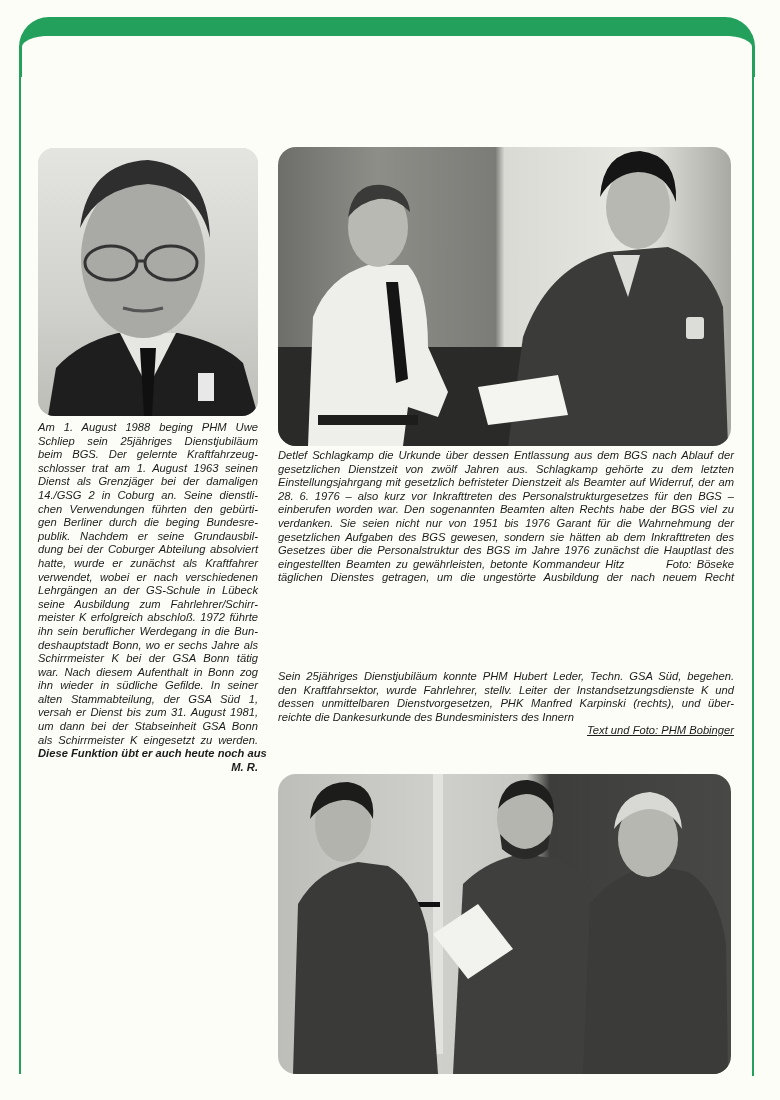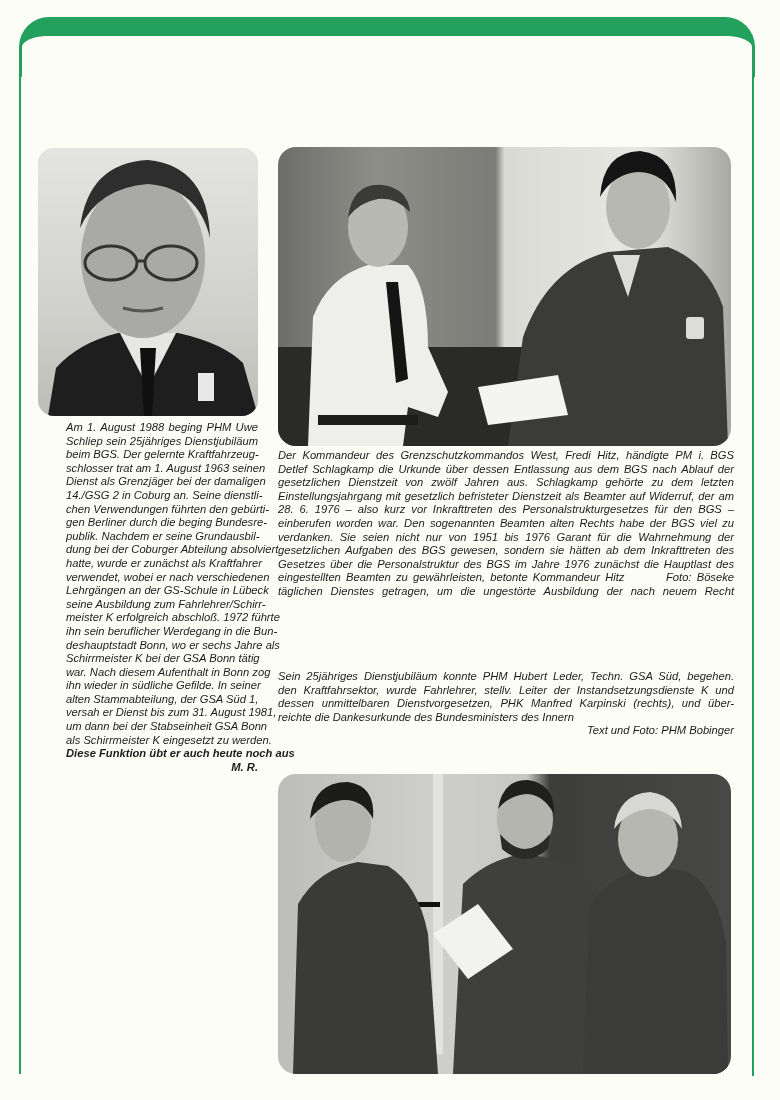--- a/index.html
+++ b/index.html
@@ -34,31 +34,31 @@
   #photo-handover .bg { background:linear-gradient(90deg,#6d6d6a 0%,#8e8e89 22%,#7b7b77 48%,#dadad5 50%,#e8e8e3 80%,#a9a9a4 100%); }
 
   
   #photo-jubilee { left:278px; top:774px; width:453px; height:300px; border-radius:18px; }
   #photo-jubilee .bg { background:linear-gradient(90deg,#bdbdb9 0%,#cfcfcb 35%,#c6c6c2 55%,#3d3d3b 60%,#484846 100%); }
 
   .col-left {
     position:absolute; left:38px; top:421px; width:220px;
     font-size:11.2px; line-height:13.6px; font-style:italic;
   }
-  .col-left .ln { display:block; white-space:nowrap; text-align:justify; text-align-last:justify;margin-left:28px; }
+  .col-left .ln { display:block; white-space:nowrap; text-align:justify; text-align-last:justify; }
   .col-left .ln.last { text-align-last:left;font-weight:bold; }
   .col-left .ln.sig { text-align:center; text-align-last:right;font-weight:bold; }
 
   .caption {
     position:absolute; left:278px; width:456px;
     font-size:11.2px; line-height:13.6px; font-style:italic;
   }
   .caption .ln { display:block; white-space:nowrap; text-align:justify; text-align-last:justify; }
   .caption .ln.last { text-align-last:left; }
-  .caption .ln.credit { text-align:right; text-align-last:right; }
+  .caption .ln.credit { text-align:right; text-align-last:right;text-decoration:underline; }
   #caption-1 { top:449px; }
   #caption-2 { top:670px; }
 
   .page-number {
     position:absolute; left:737px; top:1128px; font-size:12px; font-weight:normal;
   }
 </style>
 </head>
 <body>
 
@@ -127,21 +127,20 @@
     <path d="M335 108 L350 150 L362 108 Z" fill="#dcdcd8"></path>
     <ellipse cx="360" cy="60" rx="32" ry="42" fill="#b8b8b3"></ellipse>
     <path d="M322 50 Q325 5 362 4 Q400 8 398 55 Q388 25 360 25 Q335 27 322 50 Z" fill="#151515"></path>
     <rect x="408" y="170" width="18" height="22" rx="3" fill="#dcdcd8"></rect>
 
     <path d="M200 240 L280 228 L290 268 L210 278 Z" fill="#f4f4f0"></path>
   </svg>
 </div>
 
 <div class="caption" id="caption-1">
-  <span class="ln">Der Kommandeur des Grenzschutzkommandos West, Fredi Hitz, händigte PM i. BGS</span>
   <span class="ln">Detlef Schlagkamp die Urkunde über dessen Entlassung aus dem BGS nach Ablauf der</span>
   <span class="ln">gesetzlichen Dienstzeit von zwölf Jahren aus. Schlagkamp gehörte zu dem letzten</span>
   <span class="ln">Einstellungsjahrgang mit gesetzlich befristeter Dienstzeit als Beamter auf Widerruf, der am</span>
   <span class="ln">28. 6. 1976 – also kurz vor Inkrafttreten des Personalstrukturgesetzes für den BGS –</span>
   <span class="ln">einberufen worden war. Den sogenannten Beamten alten Rechts habe der BGS viel zu</span>
   <span class="ln">verdanken. Sie seien nicht nur von 1951 bis 1976 Garant für die Wahrnehmung der</span>
   <span class="ln">gesetzlichen Aufgaben des BGS gewesen, sondern sie hätten ab dem Inkrafttreten des</span>
   <span class="ln">Gesetzes über die Personalstruktur des BGS im Jahre 1976 zunächst die Hauptlast des</span>
   <span class="ln" style="white-space:pre">eingestellten Beamten zu gewährleisten, betonte Kommandeur Hitz        Foto: Böseke</span>
   <span class="ln">täglichen Dienstes getragen, um die ungestörte Ausbildung der nach neuem Recht</span>

